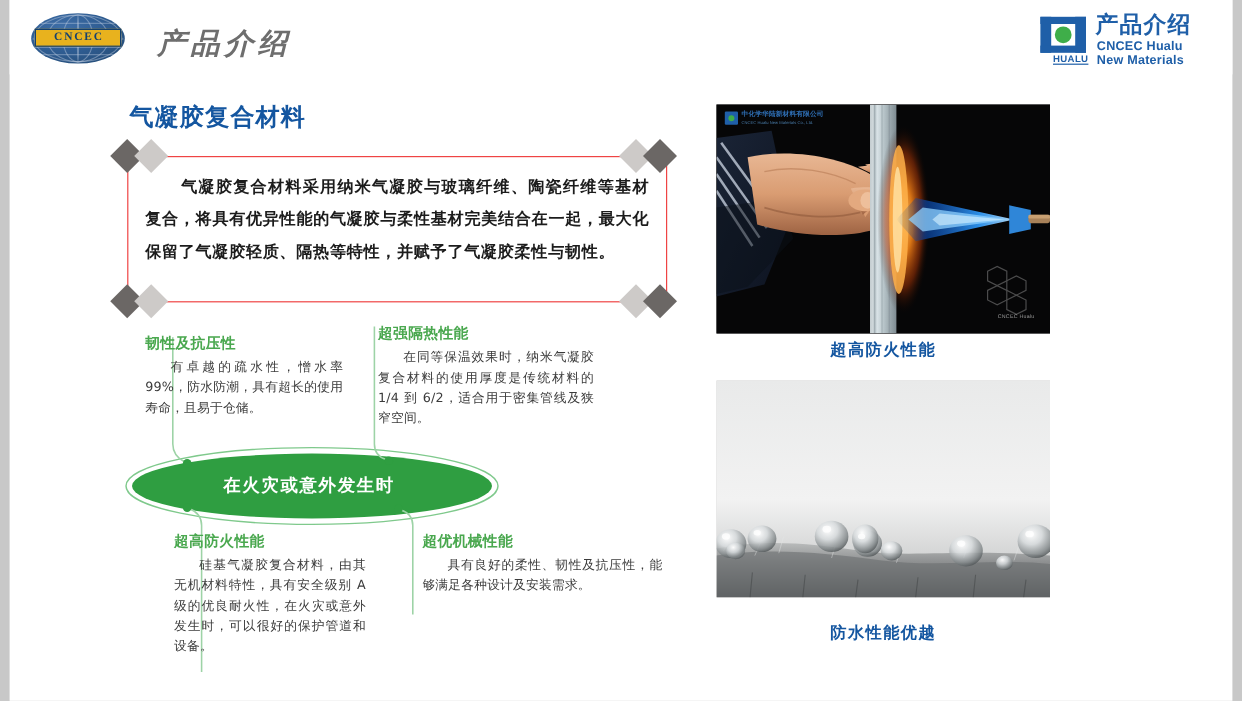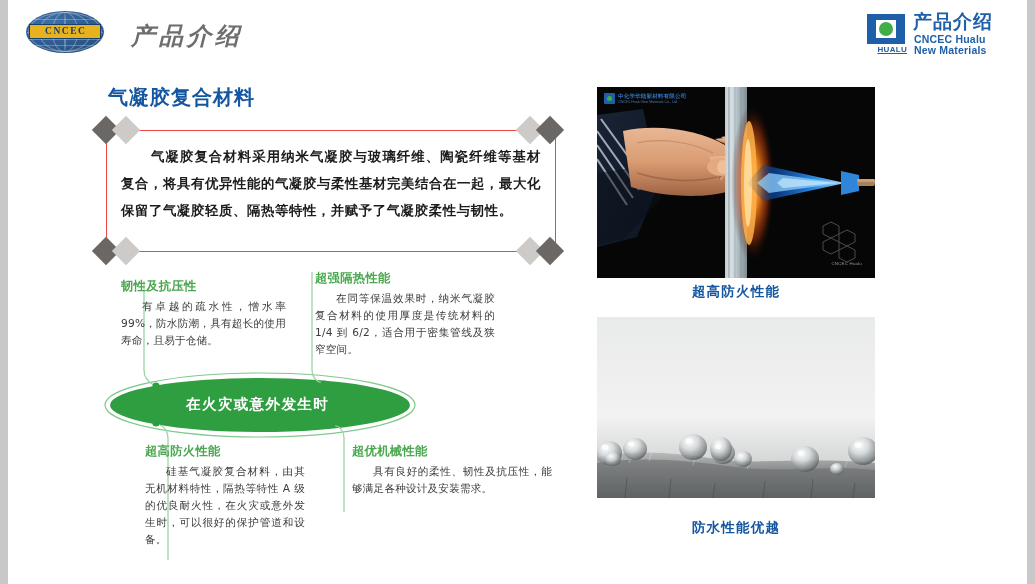--- a/index.html
+++ b/index.html
@@ -248,21 +248,21 @@
     <div class="quad-body">有卓越的疏水性，憎水率99%，防水防潮，具有超长的使用寿命，且易于仓储。</div>
   </div>
 
   <div class="quad" id="quad-insul">
     <div class="quad-title">超强隔热性能</div>
     <div class="quad-body">在同等保温效果时，纳米气凝胶复合材料的使用厚度是传统材料的 1/4 到 6/2，适合用于密集管线及狭窄空间。</div>
   </div>
 
   <div class="quad" id="quad-fire">
     <div class="quad-title">超高防火性能</div>
-    <div class="quad-body">硅基气凝胶复合材料，由其无机材料特性，隔热等特性 A 级的优良耐火性，在火灾或意外发生时，可以很好的保护管道和设备。</div>
+    <div class="quad-body">硅基气凝胶复合材料，由其无机材料特性，具有安全级别 A 级的优良耐火性，在火灾或意外发生时，可以很好的保护管道和设备。</div>
   </div>
 
   <div class="quad" id="quad-mech">
     <div class="quad-title">超优机械性能</div>
     <div class="quad-body">具有良好的柔性、韧性及抗压性，能够满足各种设计及安装需求。</div>
   </div>
 
   <div class="photo" id="photo-fire">
     <svg width="278" height="191" viewBox="0 0 278 191">
       <defs>

